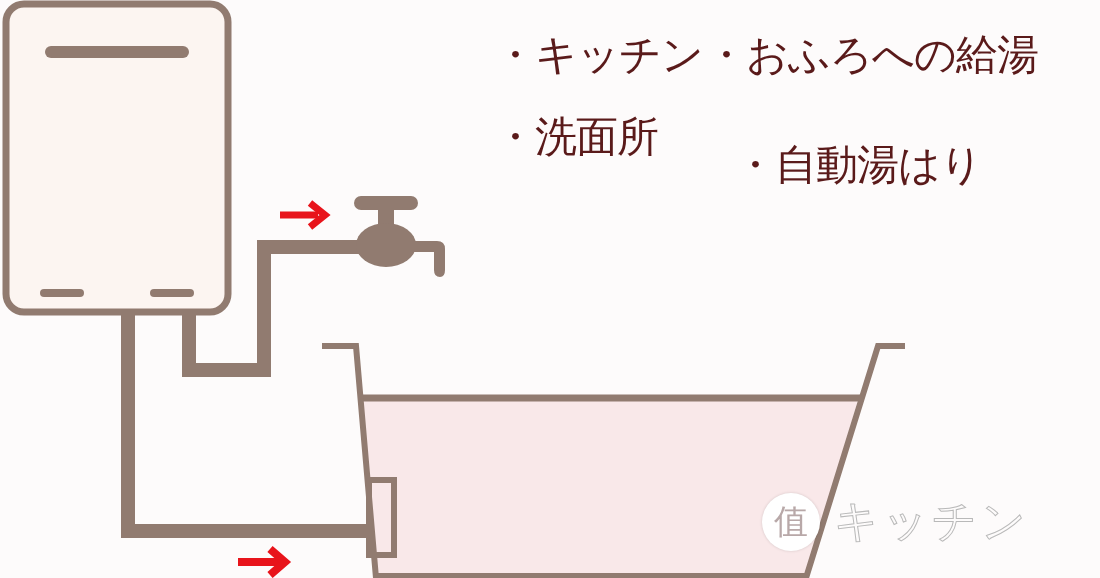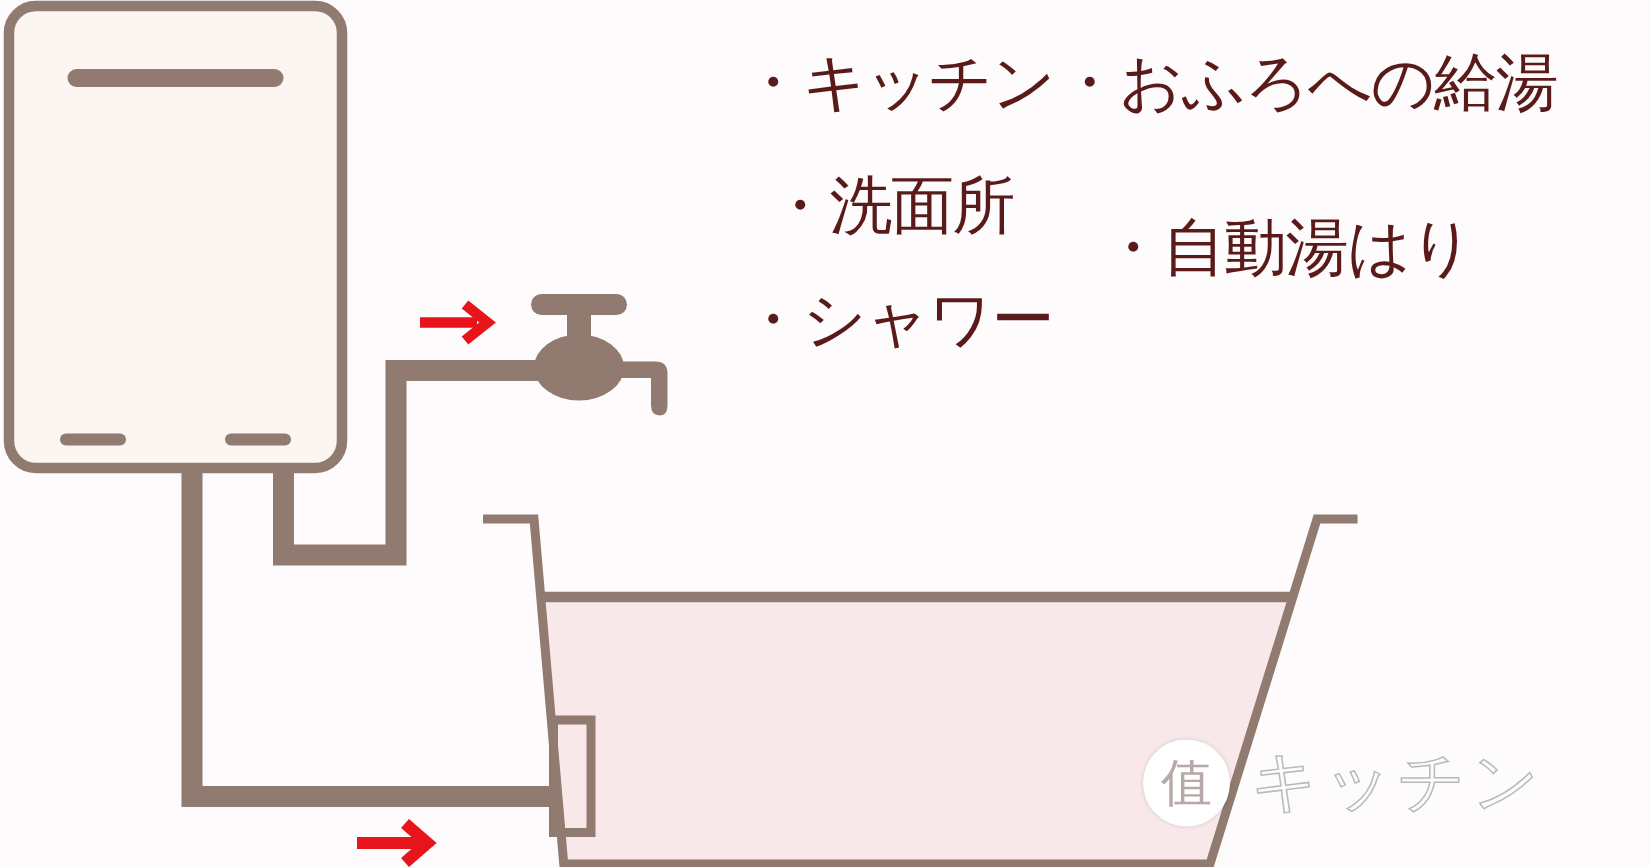--- a/index.html
+++ b/index.html
@@ -77,22 +77,21 @@
     <polyline points="310,203 325,215 310,227" fill="none" stroke="#e8141b" stroke-width="7" stroke-linejoin="miter"></polyline>
   </g>
   <g>
     <line x1="238" y1="562" x2="280" y2="562" stroke="#e8141b" stroke-width="8"></line>
     <polyline points="270,549 285,562 270,575" fill="none" stroke="#e8141b" stroke-width="8" stroke-linejoin="miter"></polyline>
   </g>
 </svg>
 
 <div class="labels">
   <div class="label" style="left:494px; top:32px;">・キッチン</div>
-  <div class="label" style="left:512px; top:114px;">・洗面所</div>
-  <div class="label" style="left:494px; top:190px;">・シャワー</div>
+  <div class="label" style="left:494px; top:114px;">・洗面所</div>
   <div class="label" style="left:705px; top:32px;">・おふろへの給湯</div>
   <div class="label" style="left:734px; top:114px;margin-top:28px;">・自動湯はり</div>
 </div>
 
 <div class="watermark">
   <div class="wm-badge">值</div>
   <div class="wm-text">キッチン</div>
 </div>
 
 </body></html>

